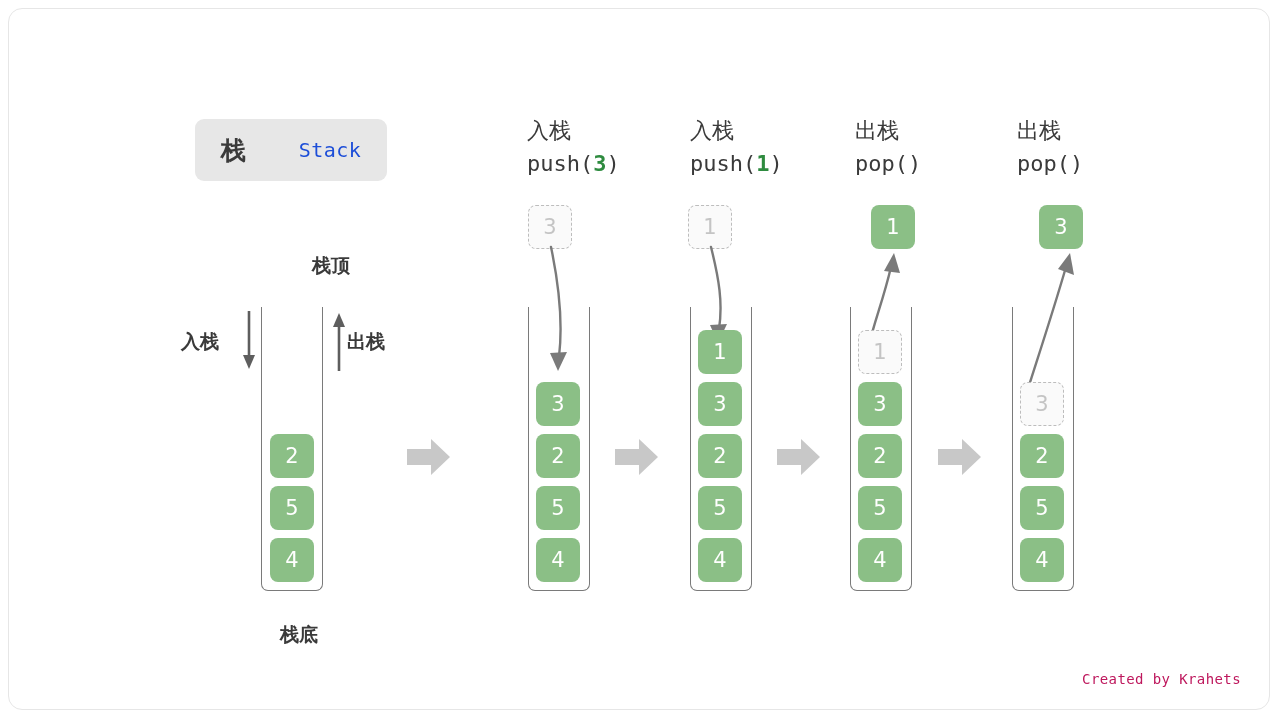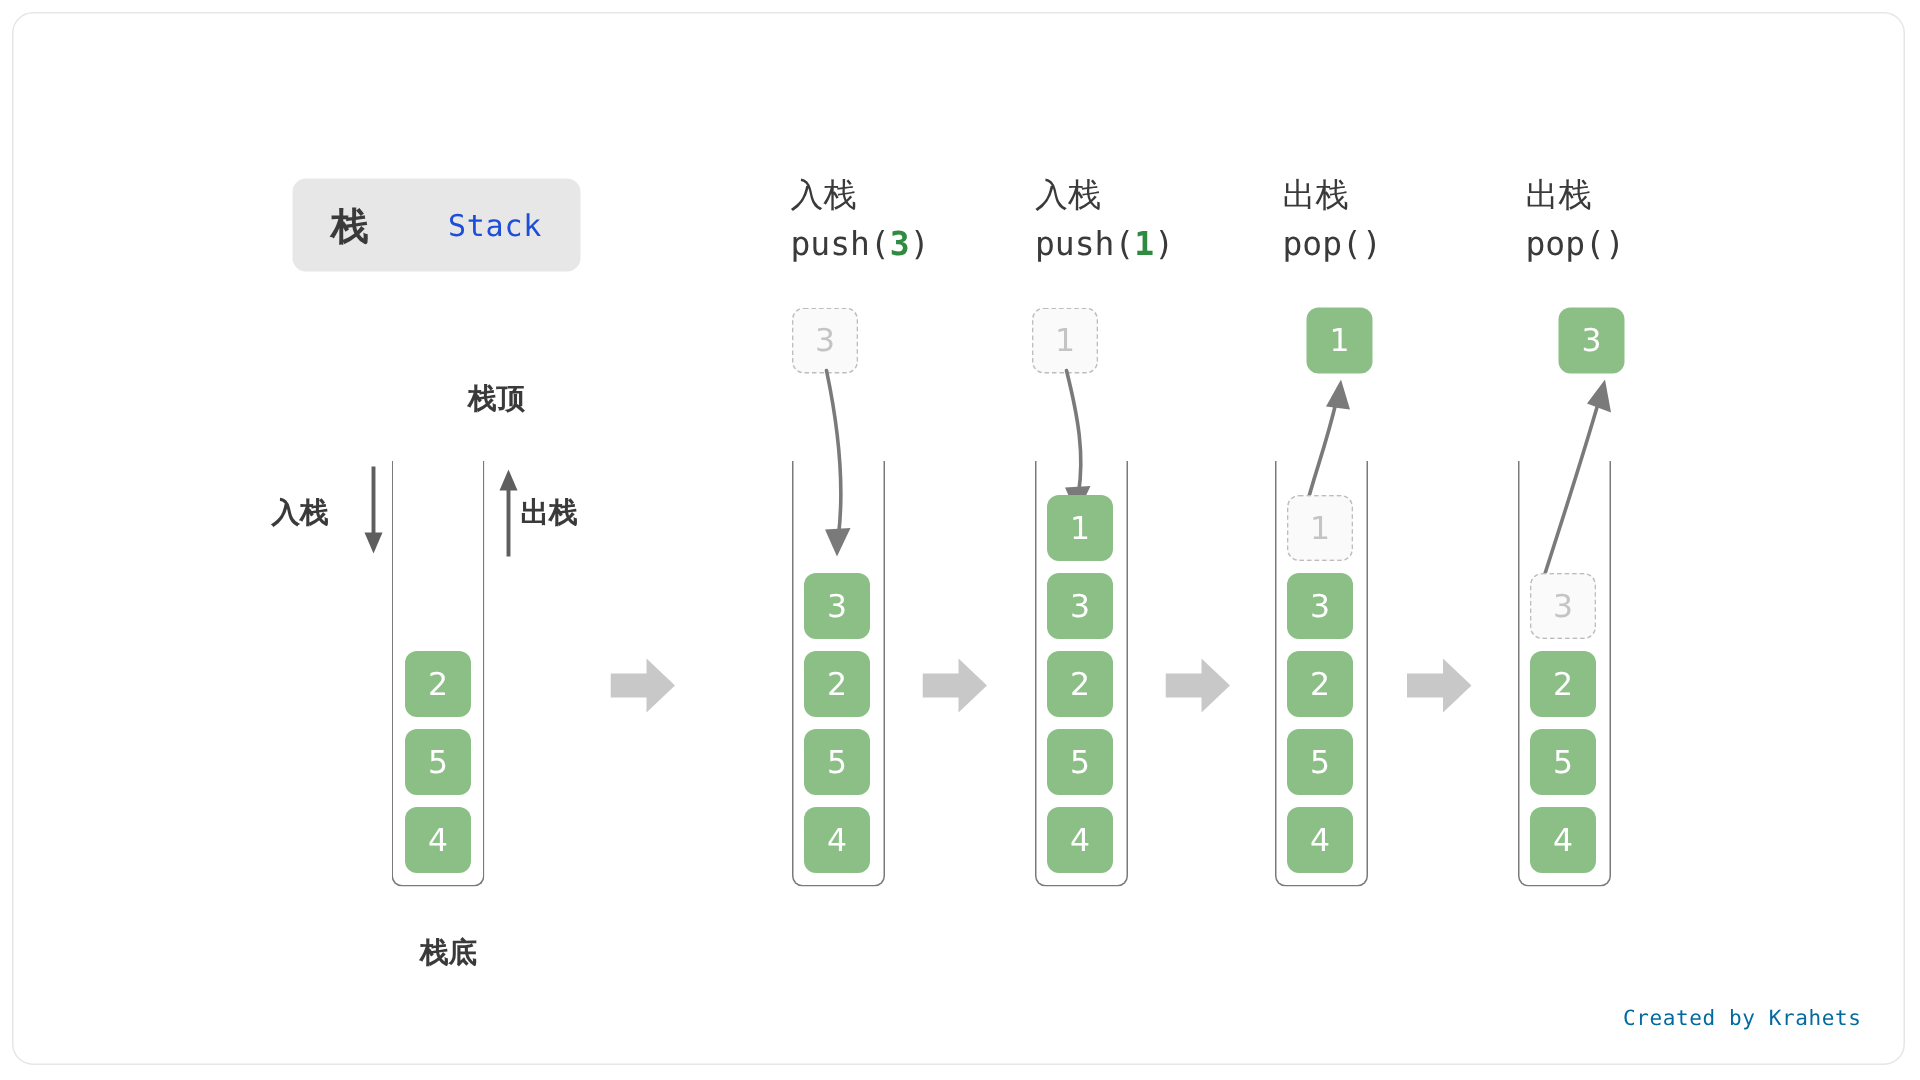--- a/index.html
+++ b/index.html
@@ -136,21 +136,21 @@
   
   .motion { position: absolute; overflow: visible; }
 
   
   #credit {
     position: absolute;
     right: 28px;
     bottom: 22px;
     font-family: "DejaVu Sans Mono", monospace;
     font-size: 14px;
-    color: #0369a1;
+    color: #be185d;
     letter-spacing: 0.4px;
     white-space: nowrap;
   }
 </style>
 </head>
 <body>
 
 <div id="canvas">
 
   <div id="title-badge">

